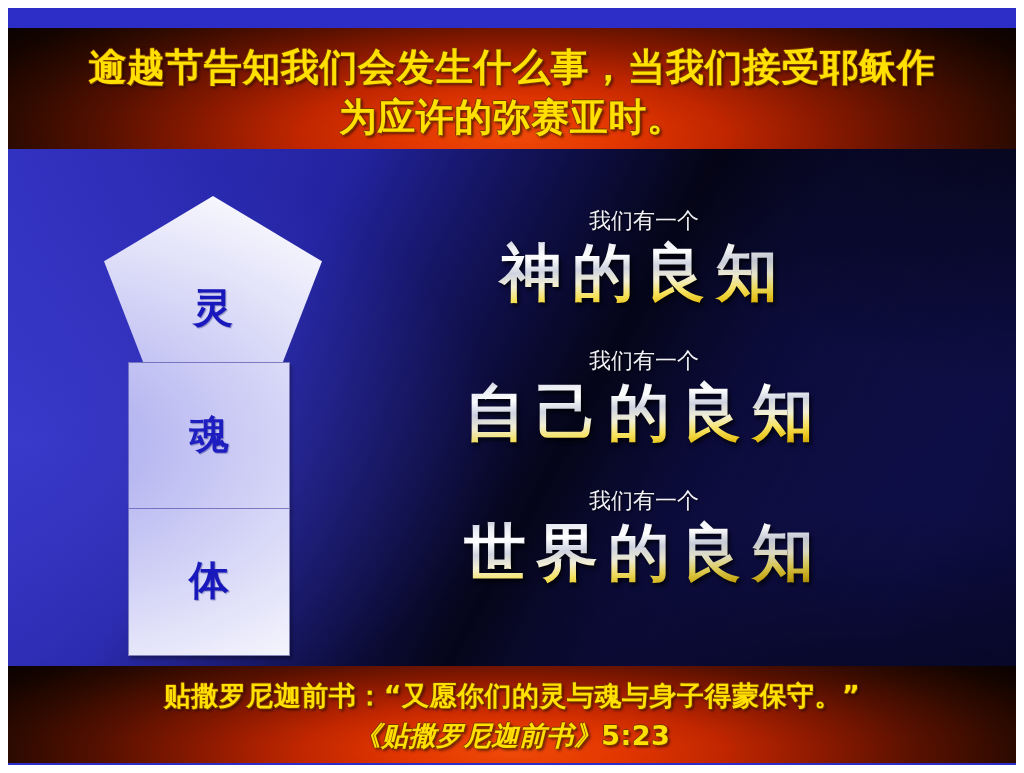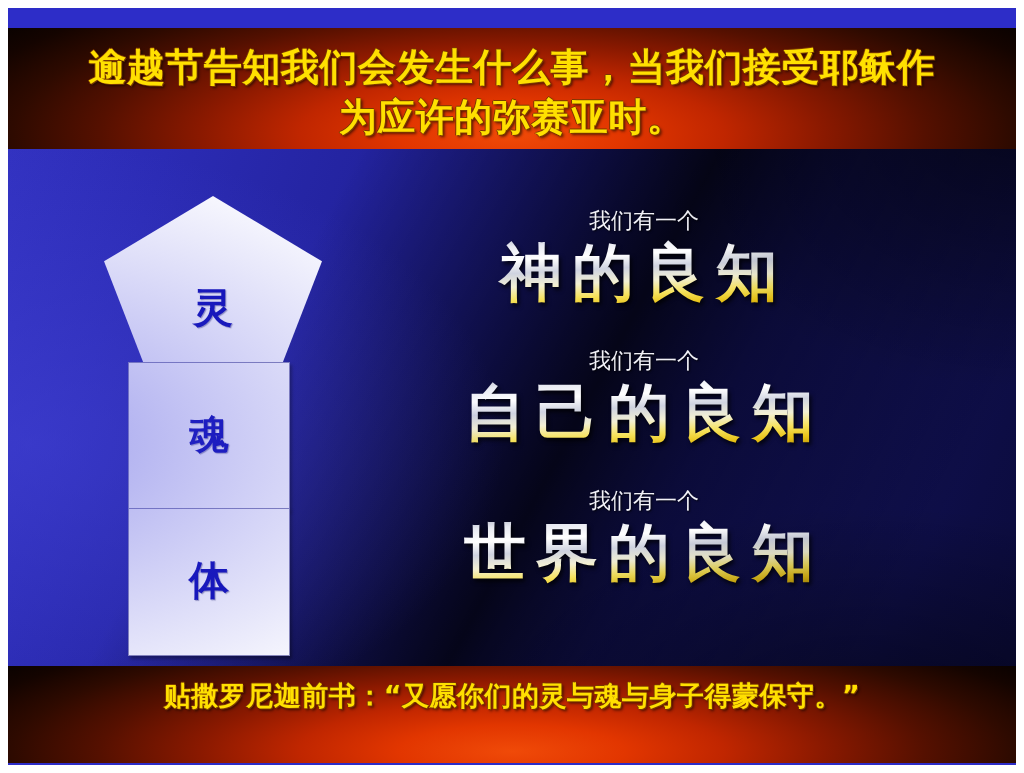--- a/index.html
+++ b/index.html
@@ -259,16 +259,19 @@
       </div>
     </div>
 
     <div class="banner banner-top">
       <div class="banner-text title-line1">逾越节告知我们会发生什么事，当我们接受耶稣作</div>
       <div class="banner-text title-line2">为应许的弥赛亚时。</div>
     </div>
 
     <div class="banner banner-bottom">
       <div class="banner-text caption-line1">贴撒罗尼迦前书：“又愿你们的灵与魂与身子得蒙保守。”</div>
+      <div class="banner-text caption-line2">
+        <span class="caption-ref">《贴撒罗尼迦前书》</span><span class="caption-num">5:23</span>
+      </div>
     </div>
 
   </div>
 </div>
 
 </body></html>

